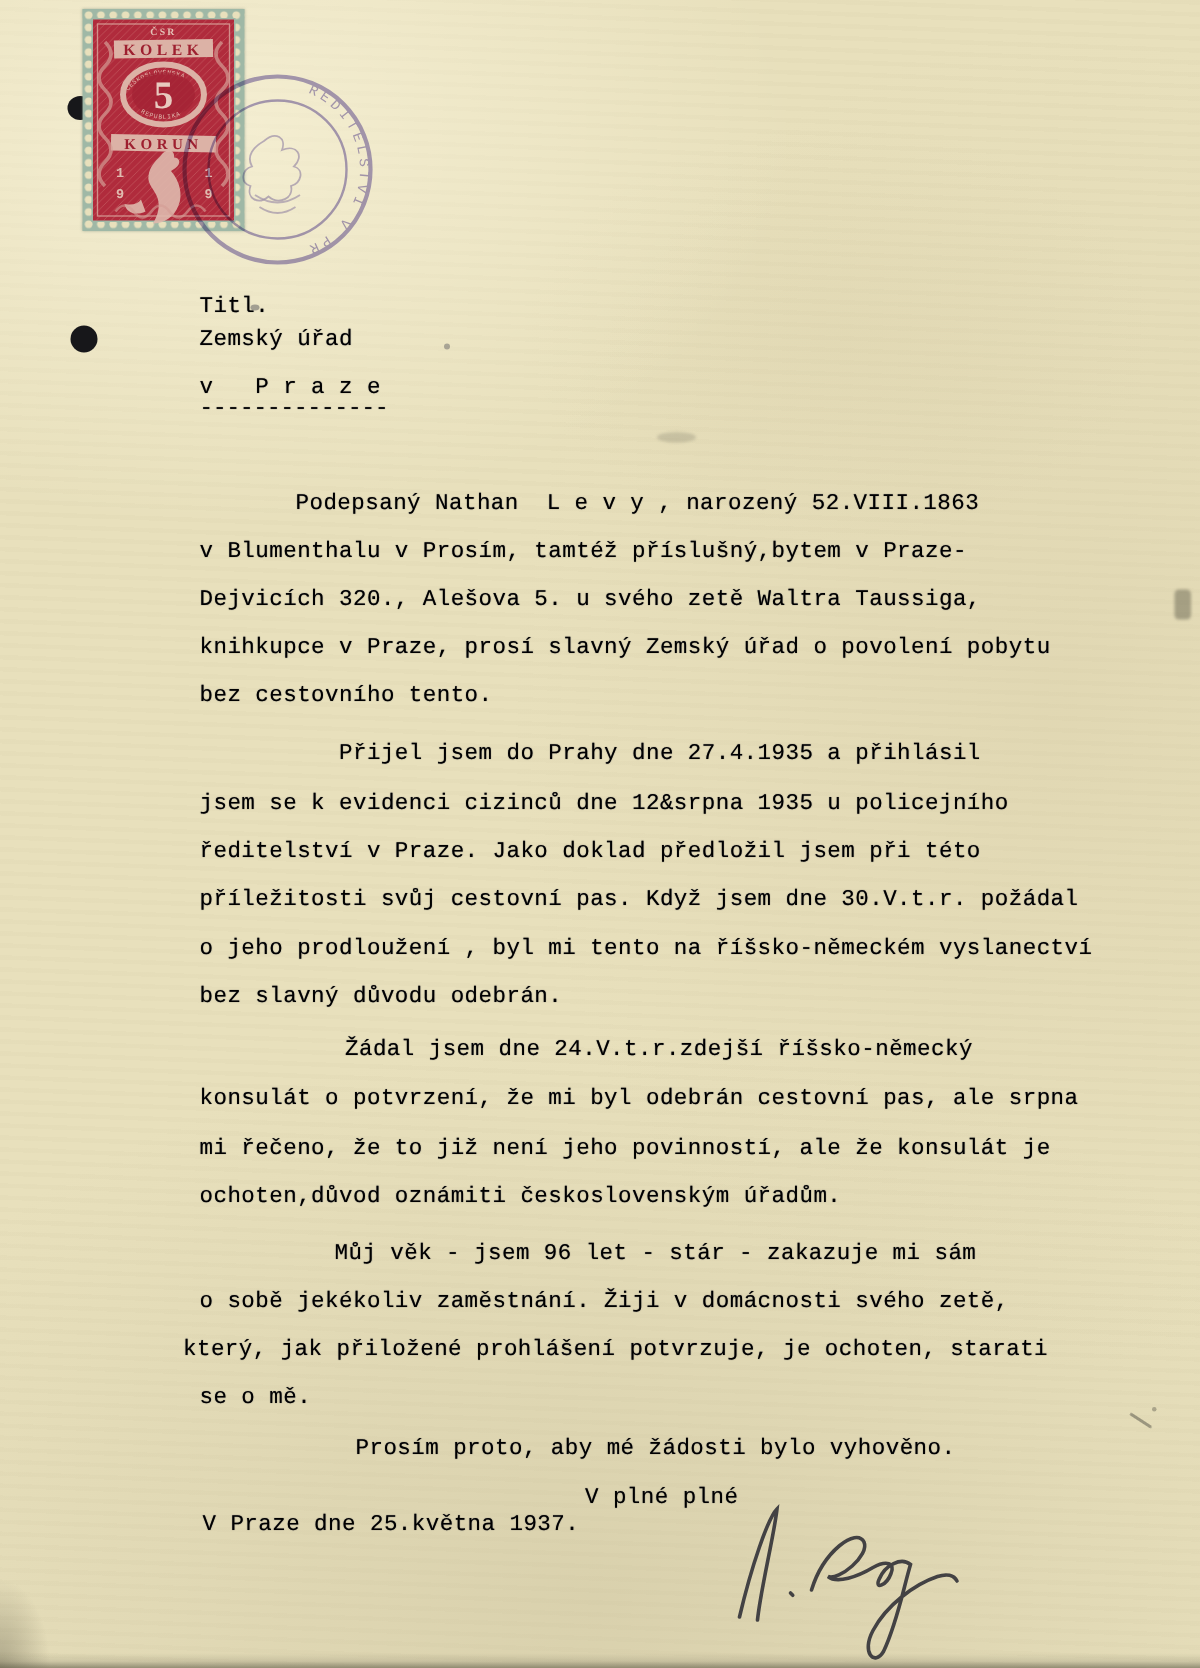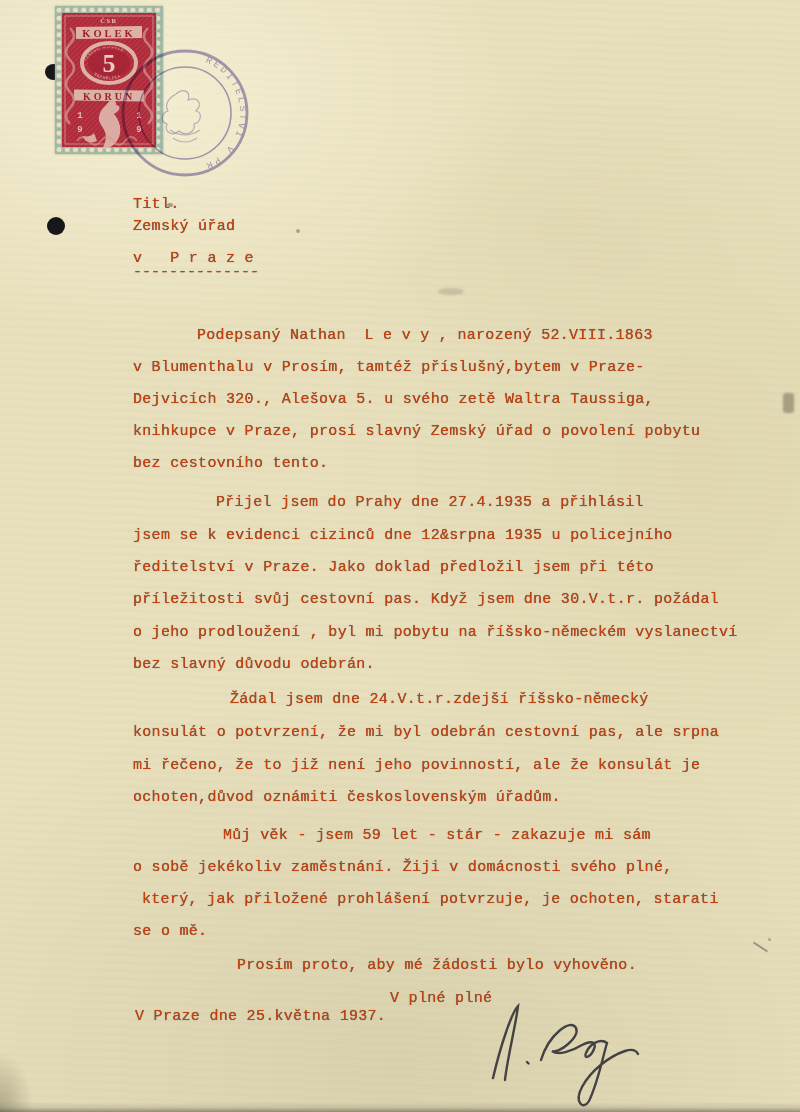--- a/index.html
+++ b/index.html
@@ -14,21 +14,21 @@
       repeating-linear-gradient(2deg, rgba(178,168,132,.05) 0 3px, transparent 3px 8px);
     font-family:"Liberation Mono","DejaVu Sans Mono",monospace;
   }
   
   .edge-shadow{position:absolute;left:0;right:0;bottom:0;height:10px;
     background:linear-gradient(to top, rgba(82,80,62,.55), rgba(82,80,62,.15) 45%, transparent);
     pointer-events:none;}
   .corner-shadow{position:absolute;left:0;bottom:0;width:34px;height:60px;
     background:radial-gradient(ellipse at 0% 100%, rgba(90,86,66,.4), transparent 70%);pointer-events:none;}
 
-  .tw{position:absolute;font-size:15px;letter-spacing:.3px;color:#c2410c;
+  .tw{position:absolute;font-size:15px;letter-spacing:.3px;color:#000000;
       white-space:pre;text-shadow:0 0 .7px rgba(60,60,74,.85);}
   .tw.dashes{letter-spacing:0;}
 
   .hole{position:absolute;border-radius:50%;background:#17171a;}
   #hole1{left:45px;top:64px;width:17px;height:16px;}
   #hole2{left:47px;top:217px;width:18px;height:18px;}
 
   .kolek{position:absolute;left:55px;top:6px;z-index:2;
     filter:drop-shadow(0 0 1px rgba(100,120,105,.5));}
   .seal{position:absolute;left:110px;top:38px;z-index:3;opacity:.72;mix-blend-mode:multiply;}
@@ -115,35 +115,35 @@
 <div class="tw" style="left:133px;top:218px">Zemský úřad</div>
 <div class="tw" style="left:133px;top:250px">v   P r a z e</div>
 <div class="tw dashes" style="left:133px;top:264px">--------------</div>
 
 <div class="tw" style="left:197px;top:327px">Podepsaný Nathan  L e v y , narozený 52.VIII.1863</div>
 <div class="tw" style="left:133px;top:359px">v Blumenthalu v Prosím, tamtéž příslušný,bytem v Praze-</div>
 <div class="tw" style="left:133px;top:391px">Dejvicích 320., Alešova 5. u svého zetě Waltra Taussiga,</div>
 <div class="tw" style="left:133px;top:423px">knihkupce v Praze, prosí slavný Zemský úřad o povolení pobytu</div>
 <div class="tw" style="left:133px;top:455px">bez cestovního tento.</div>
 
-<div class="tw" style="left:216px;top:494px">Přijel jsem do Prahy dne 27.4.1935 a přihlásil</div>
+<div class="tw" style="left:226px;top:494px">Přijel jsem do Prahy dne 27.4.1935 a přihlásil</div>
 <div class="tw" style="left:133px;top:527px">jsem se k evidenci cizinců dne 12&amp;srpna 1935 u policejního</div>
 <div class="tw" style="left:133px;top:559px">ředitelství v Praze. Jako doklad předložil jsem při této</div>
 <div class="tw" style="left:133px;top:591px">příležitosti svůj cestovní pas. Když jsem dne 30.V.t.r. požádal</div>
-<div class="tw" style="left:133px;top:624px">o jeho prodloužení , byl mi pobytu na říšsko-německém vyslanectví</div>
+<div class="tw" style="left:133px;top:624px">o jeho prodloužení , byl mi tento na říšsko-německém vyslanectví</div>
 <div class="tw" style="left:133px;top:656px">bez slavný důvodu odebrán.</div>
 
 <div class="tw" style="left:230px;top:691px">Žádal jsem dne 24.V.t.r.zdejší říšsko-německý</div>
 <div class="tw" style="left:133px;top:724px">konsulát o potvrzení, že mi byl odebrán cestovní pas, ale srpna</div>
 <div class="tw" style="left:133px;top:757px">mi řečeno, že to již není jeho povinností, ale že konsulát je</div>
 <div class="tw" style="left:133px;top:789px">ochoten,důvod oznámiti československým úřadům.</div>
 
-<div class="tw" style="left:223px;top:827px">Můj věk - jsem 59 let - stár - zakazuje mi sám</div>
-<div class="tw" style="left:133px;top:859px">o sobě jekékoliv zaměstnání. Žiji v domácnosti svého plné,</div>
-<div class="tw" style="left:142px;top:891px">který, jak přiložené prohlášení potvrzuje, je ochoten, starati</div>
+<div class="tw" style="left:223px;top:827px">Můj věk - jsem 96 let - stár - zakazuje mi sám</div>
+<div class="tw" style="left:133px;top:859px">o sobě jekékoliv zaměstnání. Žiji v domácnosti svého zetě,</div>
+<div class="tw" style="left:122px;top:891px">který, jak přiložené prohlášení potvrzuje, je ochoten, starati</div>
 <div class="tw" style="left:133px;top:923px">se o mě.</div>
 
 <div class="tw" style="left:237px;top:957px">Prosím proto, aby mé žádosti bylo vyhověno.</div>
 <div class="tw" style="left:390px;top:990px">V plné plné</div>
 <div class="tw" style="left:135px;top:1008px">V Praze dne 25.května 1937.</div>
 
 <svg class="signature" width="210" height="114" viewBox="0 0 210 114">
   <g fill="none" stroke="#2e2e35" stroke-width="2.4" stroke-linecap="round" opacity=".88">
     <path d="M 38 80 C 46 46 57 14 63 8 C 61 26 52 62 50 82"></path>
     <path d="M 72 64 l 1.5 1.5"></path>

